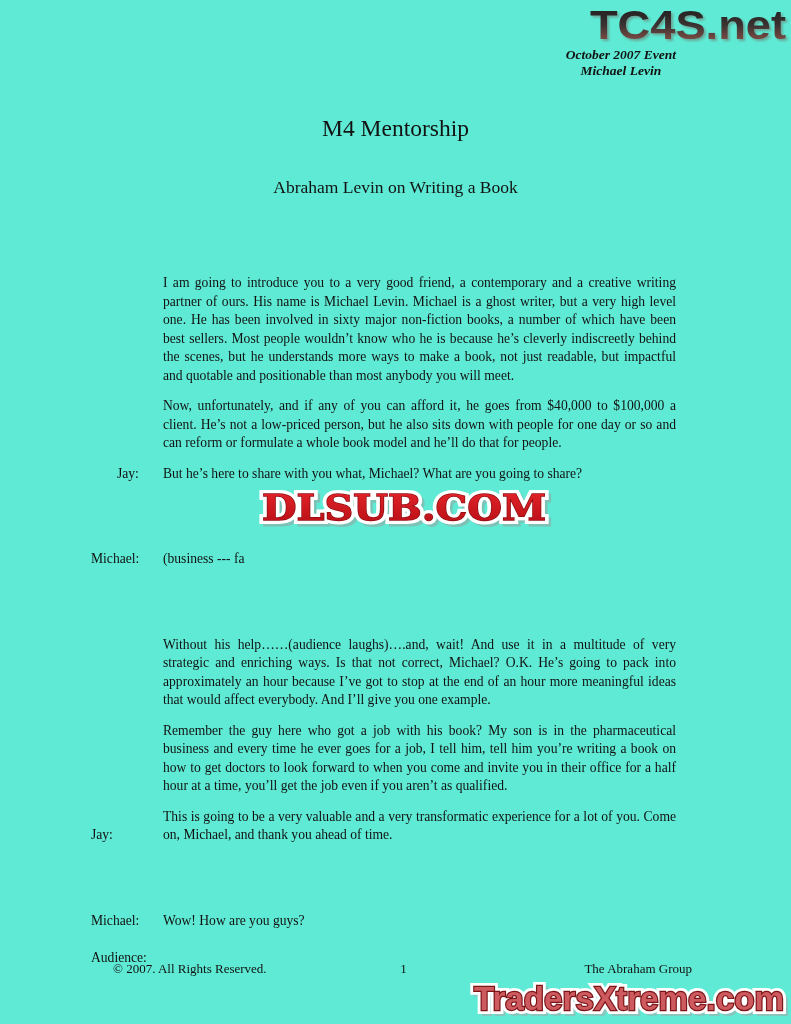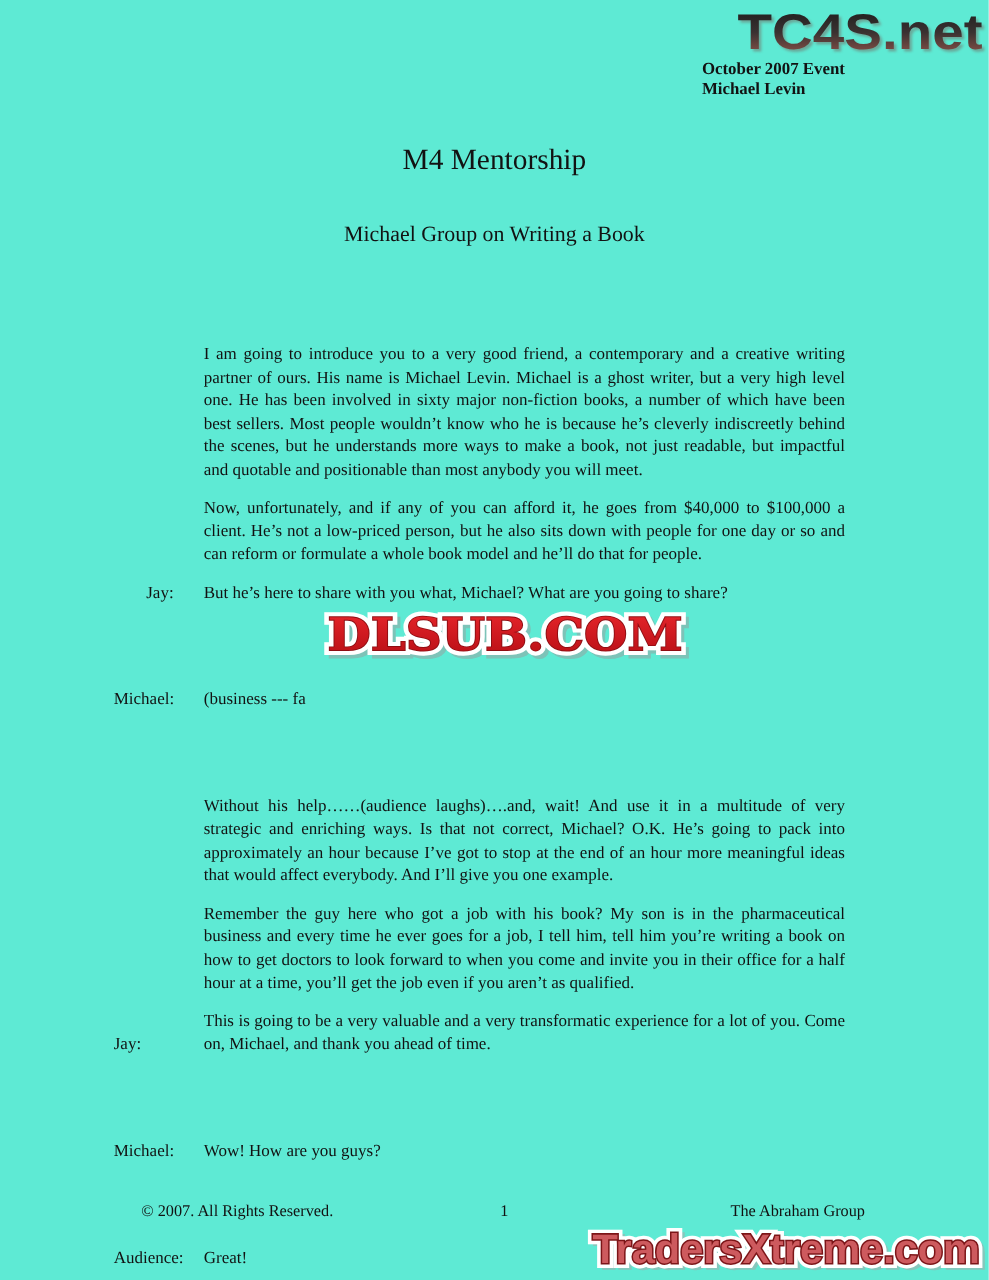--- a/index.html
+++ b/index.html
@@ -12,23 +12,23 @@
     color:#121212;
   }
   
   .logo-top{
     position:absolute;top:2px;right:3px;
     filter:drop-shadow(2px 2px 1px rgba(120,90,85,.45));
   }
   
   .event-header{
     position:absolute;top:47px;right:115px;
-    text-align:left;
+    text-align:center;
     font-weight:bold;
-    font-size:13.5px;line-height:15.8px;
+    font-size:13.5px;line-height:15.8px;font-style:italic;
   }
   
   .doc-title{
     position:absolute;top:115px;left:0;right:0;
     margin:0;text-align:center;
     font-size:23.5px;font-weight:normal;
   }
   .doc-subtitle{
     position:absolute;top:177px;left:0;right:0;
     margin:0;text-align:center;
@@ -80,21 +80,21 @@
     </defs>
     <text x="100" y="37" text-anchor="middle" font-family="Liberation Sans, sans-serif" font-weight="bold" font-size="40" textLength="196" lengthAdjust="spacingAndGlyphs" fill="url(#gradTop)">TC4S.net</text>
   </svg>
 
   <div class="event-header">
     <div>October 2007 Event</div>
     <div>Michael Levin</div>
   </div>
 
   <h1 class="doc-title">M4 Mentorship</h1>
-  <h2 class="doc-subtitle">Michael Group on Writing a Book</h2>
+  <h2 class="doc-subtitle">Abraham Levin on Writing a Book</h2>
 
   <div class="transcript" id="transcript">
     <div class="block">
       <div class="speaker">Jay:</div>
       <div class="speech">
           <p>I am going to introduce you to a very good friend, a contemporary and a creative writing partner of ours.  His name is Michael Levin.  Michael is a ghost writer, but a very high level one.  He has been involved in sixty major non-fiction books, a number of which have been best sellers.  Most people wouldn’t know who he is because he’s cleverly indiscreetly behind the scenes, but he understands more ways to make a book, not just readable, but impactful and quotable and positionable than most anybody you will meet.</p>
           <p>Now, unfortunately, and if any of you can afford it, he goes from $40,000 to $100,000 a client.  He’s not a low-priced person, but he also sits down with people for one day or so and can reform or formulate a whole book model and he’ll do that for people.</p>
           <p>But he’s here to share with you what, Michael?  What are you going to share?</p>
         </div>
     </div>
@@ -117,23 +117,20 @@
 
     <div class="block">
       <div class="speaker">Michael:</div>
       <div class="speech">
           <p>Wow!  How are you guys?</p>
         </div>
     </div>
 
     <div class="block">
       <div class="speaker">Audience:</div>
-      <div class="speech">
-          <p>Great!</p>
-        </div>
     </div>
   </div>
 
   <div class="watermark">
     <svg width="300" height="56" viewBox="0 0 300 56">
       <defs>
         <linearGradient id="gradWm" x1="0" y1="0" x2="0" y2="1">
           <stop offset="0" stop-color="#e8262c"></stop>
           <stop offset="1" stop-color="#b50d14"></stop>
         </linearGradient>

